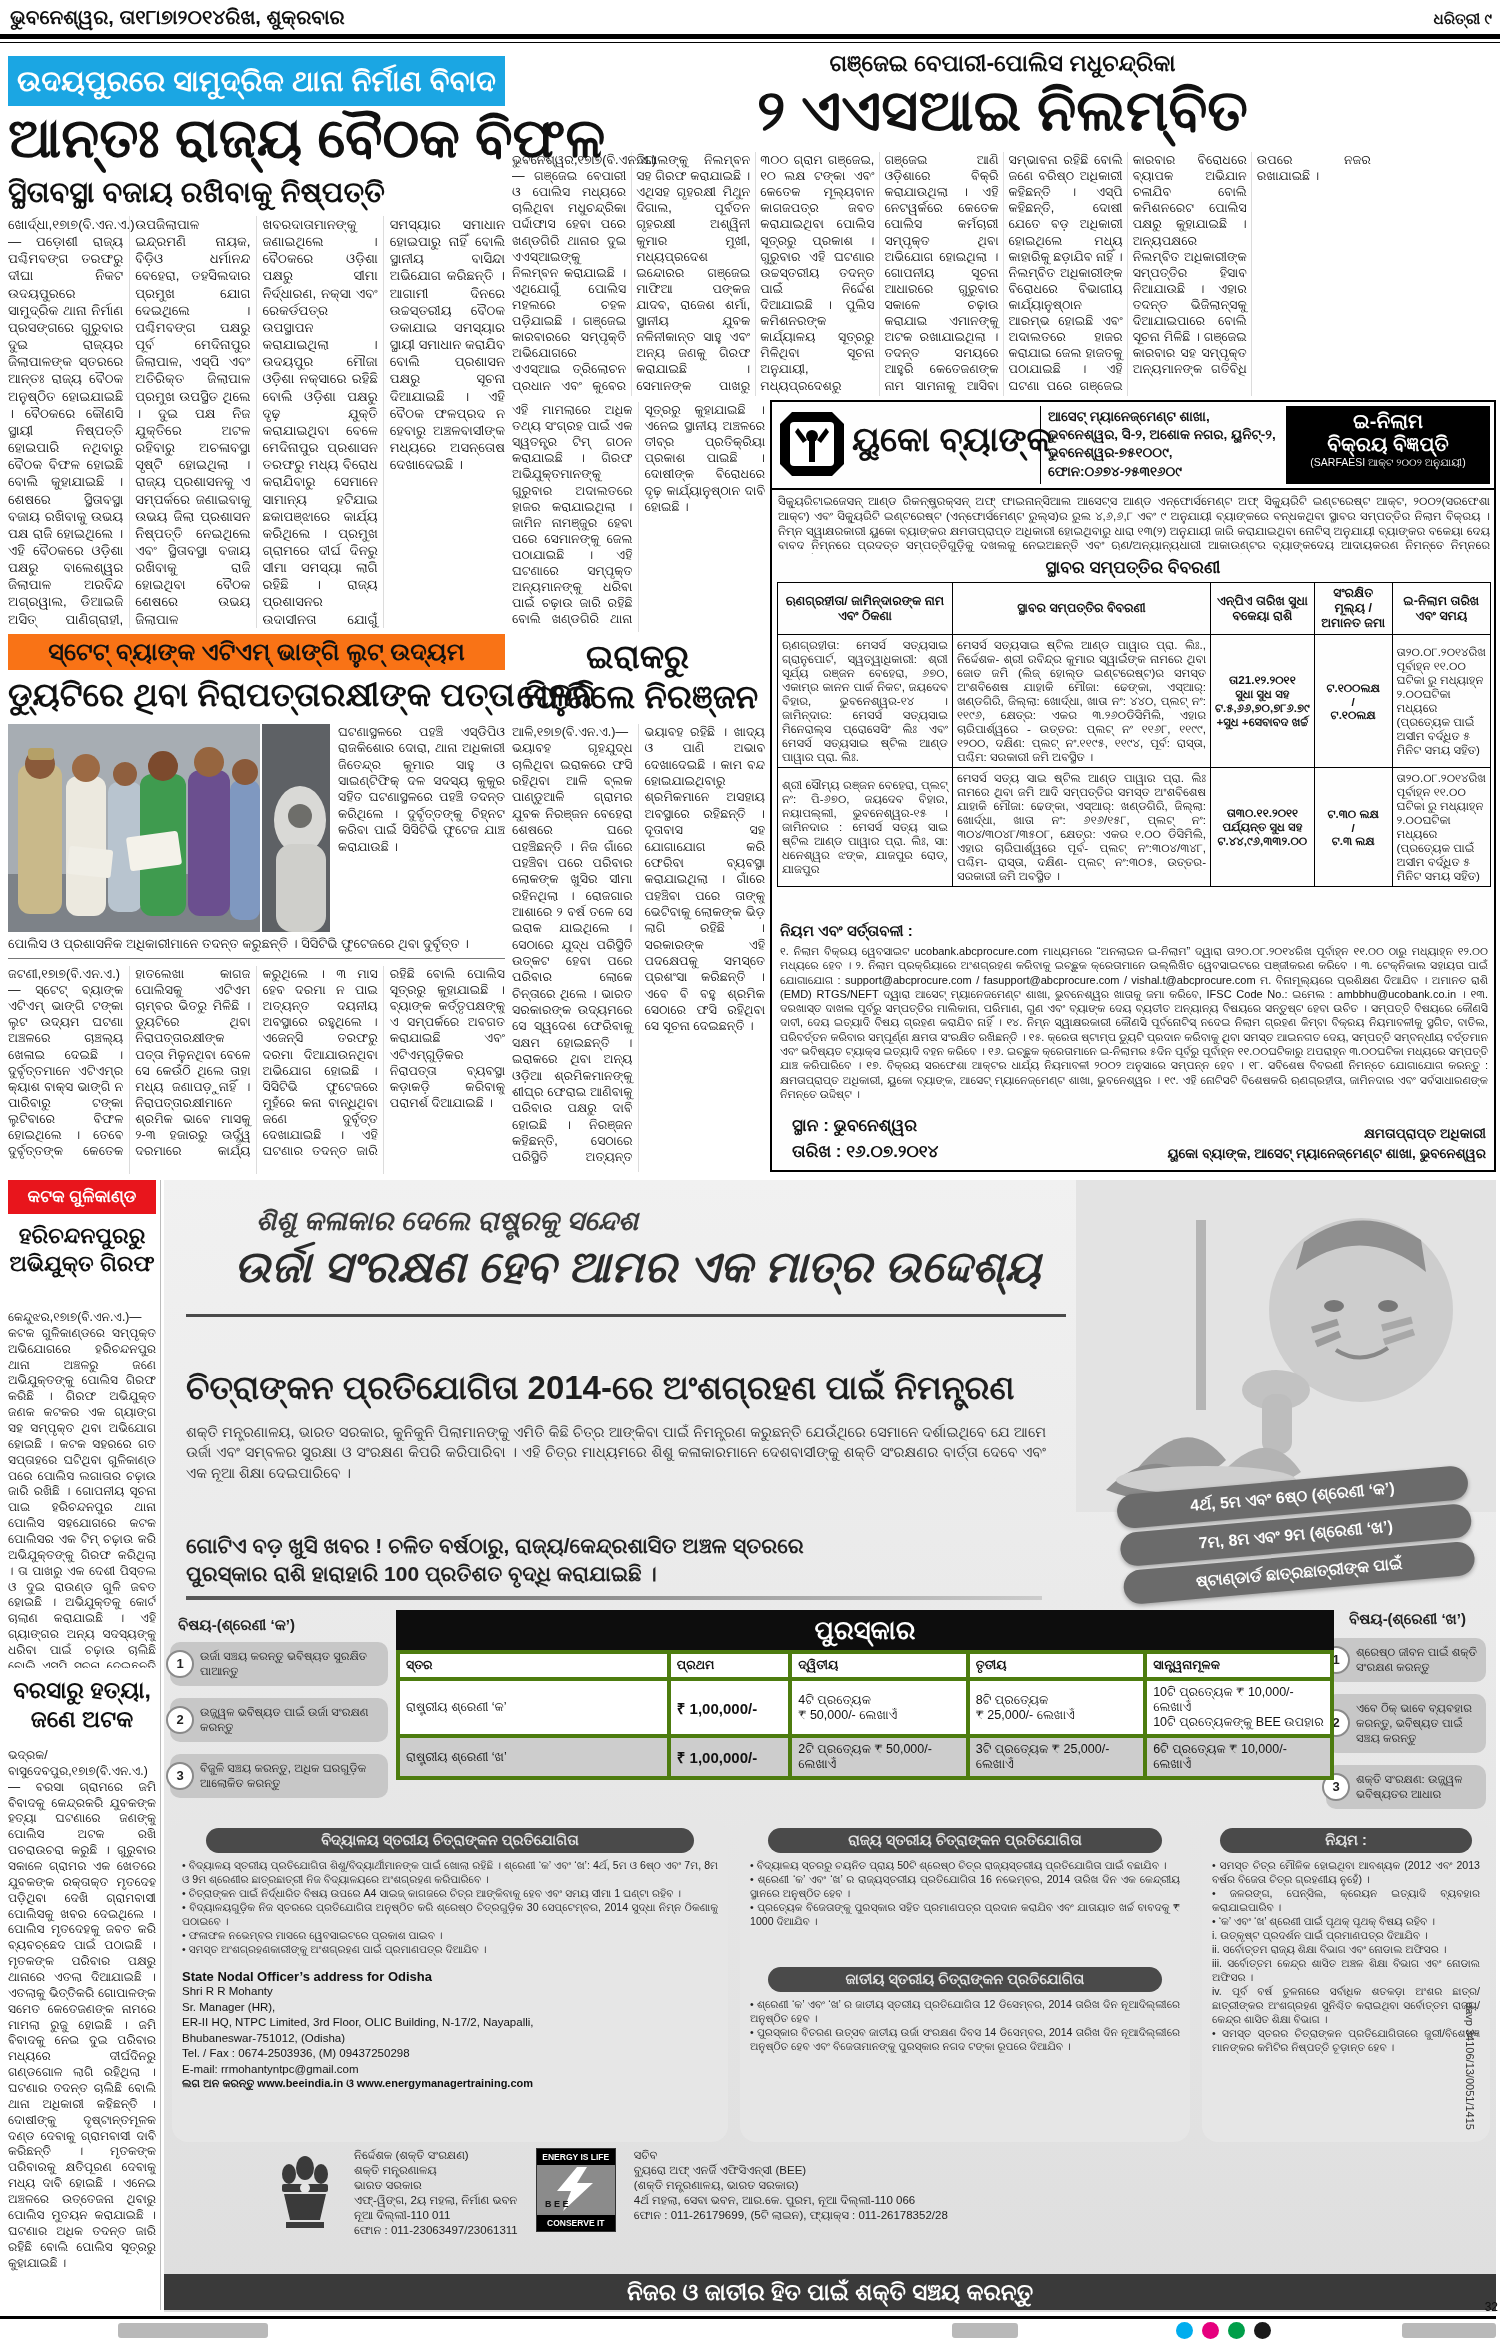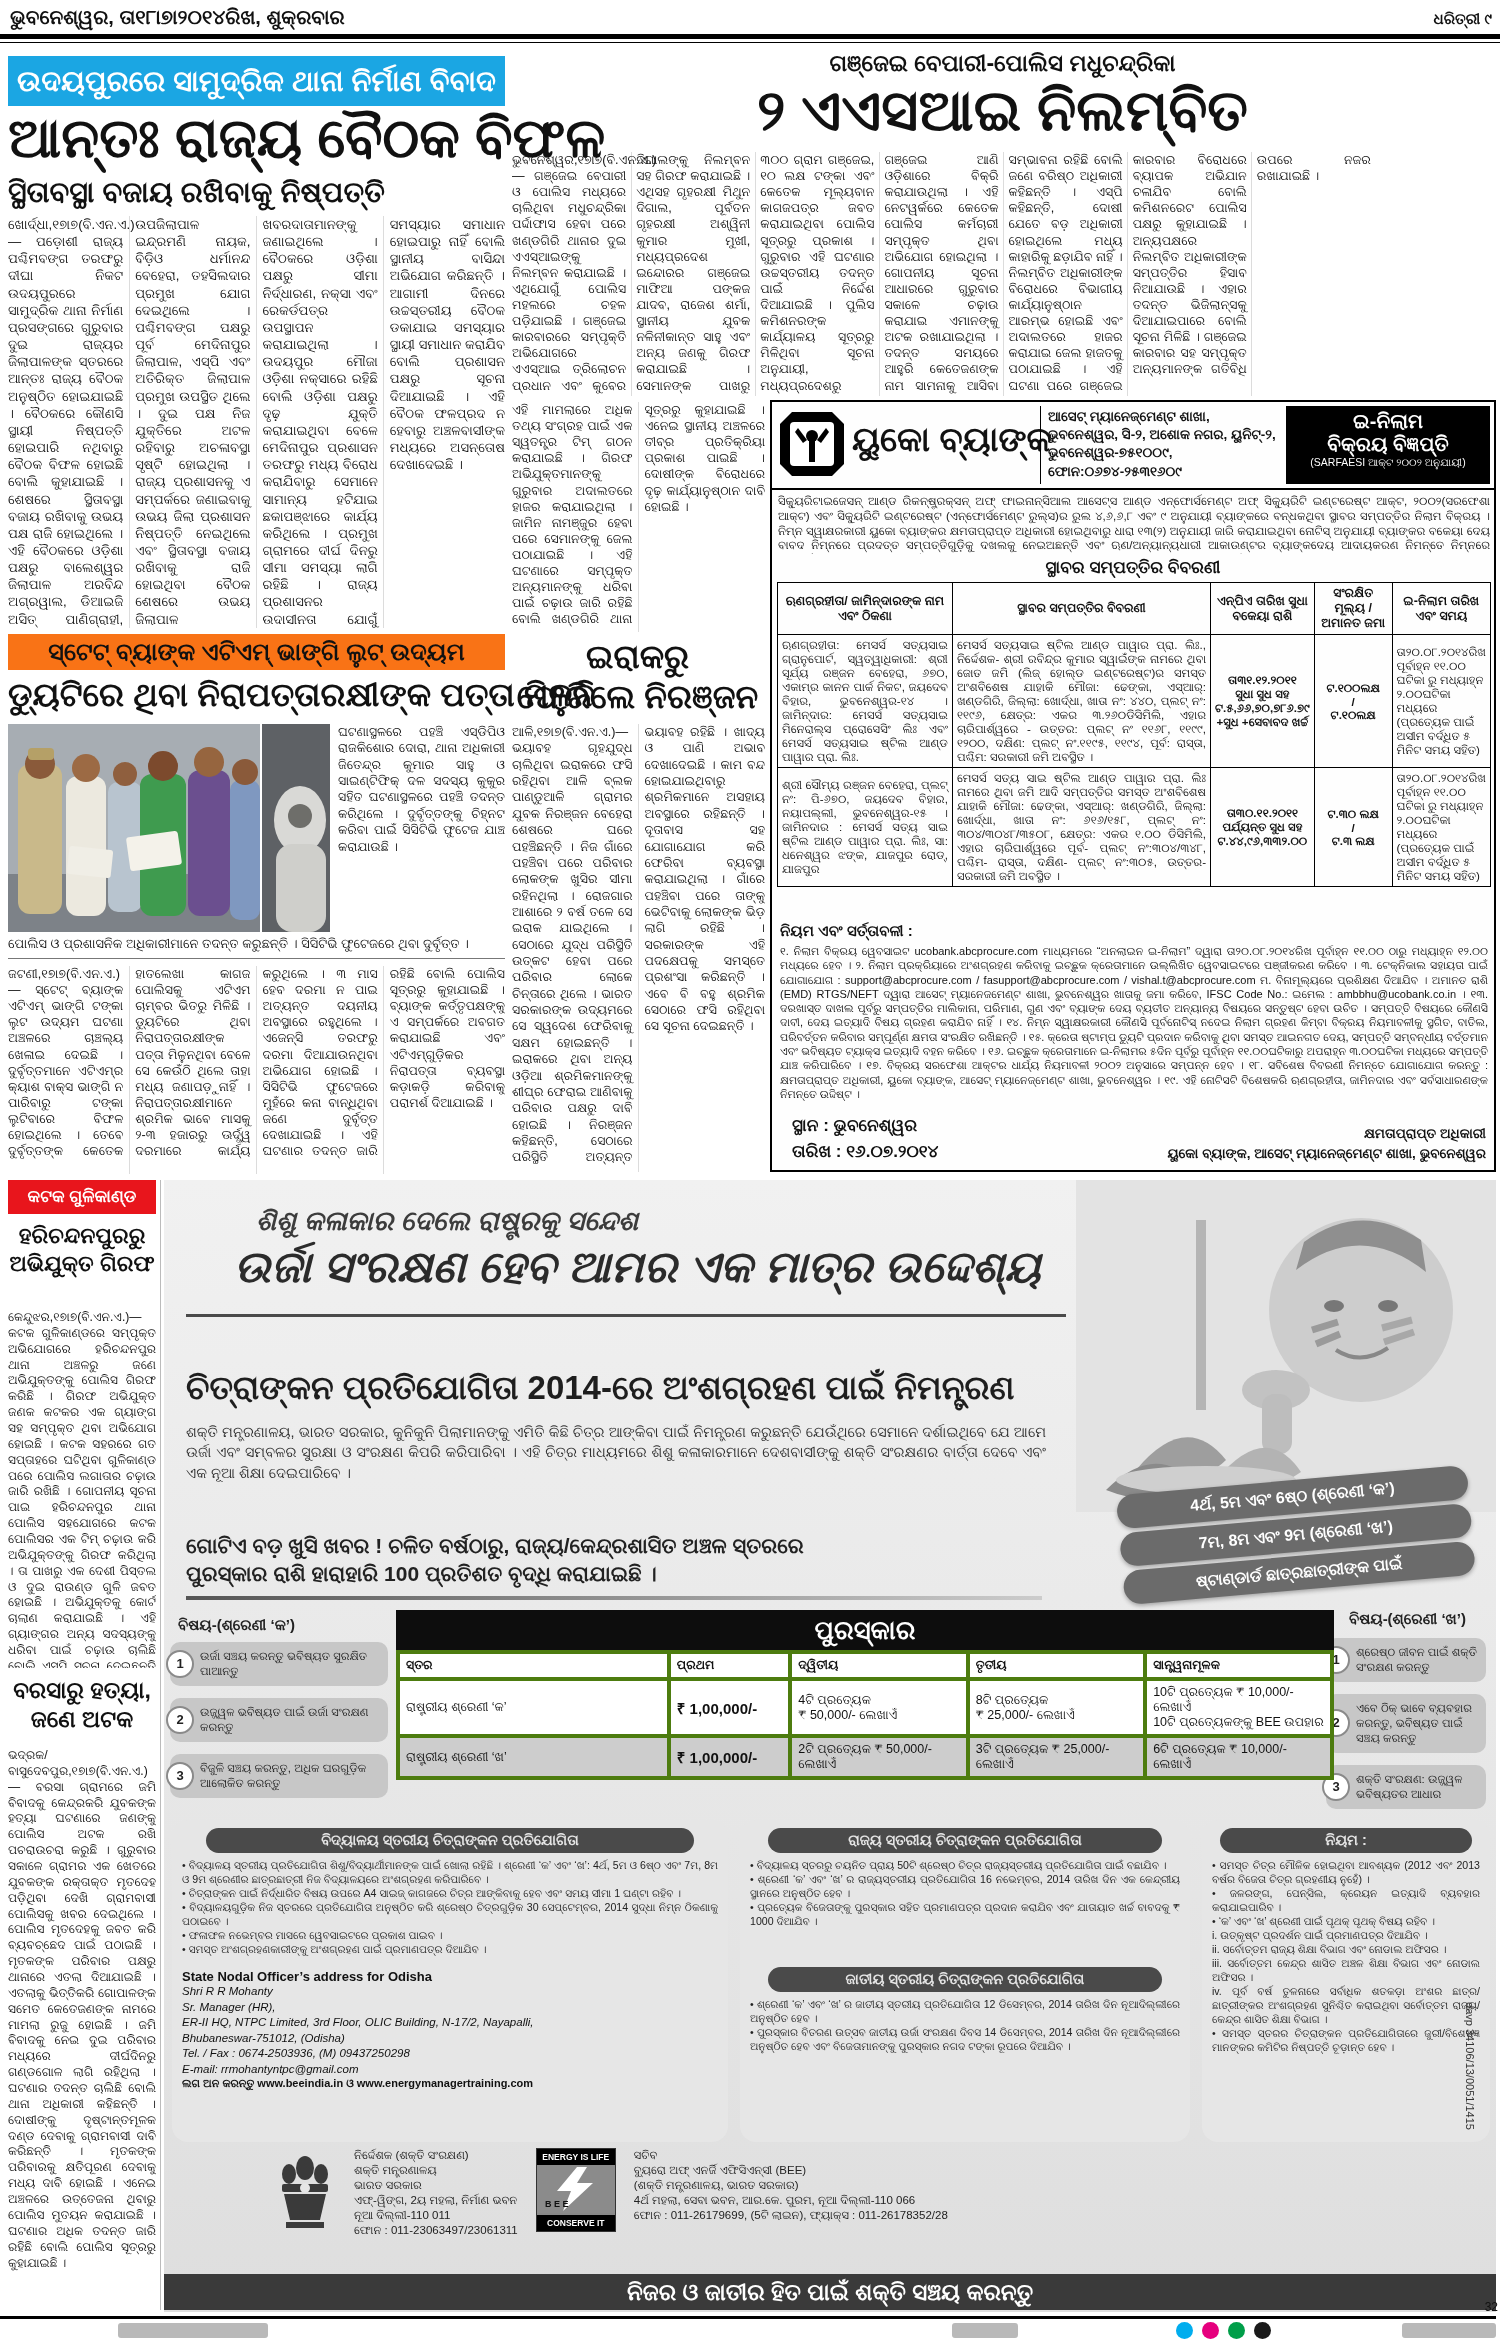--- a/index.html
+++ b/index.html
@@ -99,21 +99,21 @@
   #prize tr.gray td{background:#cdcdcd;}
   #prize td.amt{font-size:15px;font-weight:bold;}
   .panel{position:absolute;top:640px;background:#e6e6e6;border-radius:16px;height:322px;padding:8px 10px;box-sizing:border-box;}
   #panel1{left:8px;width:556px;}
   #panel2{left:576px;width:450px;}
   #panel3{left:1038px;width:288px;}
   .panel-bar{background:#4a4a4a;color:#e5e5e5;font-weight:bold;font-size:14.5px;text-align:center;
              border-radius:20px;padding:4px 8px;margin:0 auto 6px auto;width:88%;}
   .panel-txt{font-size:10.6px;line-height:1.32;color:#222;text-align:justify;overflow:hidden;}
   #nodal-h{font-size:13px;font-weight:bold;margin-top:4px;}
-  #nodal{font-size:11.5px;line-height:1.35;font-style:italic;}
+  #nodal{font-size:11.5px;line-height:1.35;}
   #sites{font-size:11px;font-weight:bold;}
   #logos{position:absolute;left:110px;top:968px;width:1150px;height:118px;}
   .logo-txt{font-size:11.5px;line-height:1.3;color:#222;}
   #bee-logo{width:78px;height:82px;border:1px solid #333;background:#888;position:relative;flex:none;}
   #bee-top{background:#000;color:#fff;font-size:8.5px;font-weight:bold;text-align:center;height:16px;line-height:16px;}
   #bee-bot{background:#000;color:#fff;font-size:8.5px;font-weight:bold;text-align:center;height:16px;line-height:16px;position:absolute;bottom:0;width:100%;}
   #davp{position:absolute;right:-38px;top:880px;transform:rotate(90deg);font-size:11px;color:#333;}
   #ad-strip{position:absolute;left:0;top:1094px;width:100%;height:36px;background:#3a3a3a;color:#fff;
             font-size:23px;font-weight:bold;line-height:36px;text-align:center;}
   
@@ -207,21 +207,21 @@
           <tr>
         <th style="width:25%">ଋଣଗ୍ରହୀତା/ ଜାମିନ୍‌ଦାରଙ୍କ ନାମ ଏବଂ ଠିକଣା</th>
         <th style="width:37%">ସ୍ଥାବର ସମ୍ପତ୍ତିର ବିବରଣୀ</th>
         <th style="width:14%">ଏନ୍‌ପିଏ ତାରିଖ ସୁଧା ବକେୟା ରାଶି</th>
         <th style="width:11%">ସଂରକ୍ଷିତ ମୂଲ୍ୟ / ଅମାନତ ଜମା</th>
         <th style="width:13%">ଇ-ନିଲାମ ତାରିଖ ଏବଂ ସମୟ</th>
       </tr>
       <tr>
         <td class="jt">ଋଣଗ୍ରହୀତା: ମେସର୍ସ ସତ୍ୟସାଇ ଗ୍ରାନୁପୋର୍ଟ, ସ୍ୱତ୍ୱାଧିକାରୀ: ଶ୍ରୀ ସୂର୍ଯ୍ୟ ରଞ୍ଜନ ବେହେରା, ୬୭୦, ଏକାମ୍ର କାନନ ପାର୍କ ନିକଟ, ଜୟଦେବ ବିହାର, ଭୁବନେଶ୍ୱର-୧୪ । ଜାମିନ୍‌ଦାର: ମେସର୍ସ ସତ୍ୟସାଇ ମିନେରାଲ୍ସ ପ୍ରୋସେସିଂ ଲିଃ ଏବଂ ମେସର୍ସ ସତ୍ୟସାଇ ଷ୍ଟିଲ ଆଣ୍ଡ ପାୱାର ପ୍ରା. ଲିଃ.</td>
         <td class="jt">ମେସର୍ସ ସତ୍ୟସାଇ ଷ୍ଟିଲ ଆଣ୍ଡ ପାୱାର ପ୍ରା. ଲିଃ., ନିର୍ଦ୍ଦେଶକ- ଶ୍ରୀ ରବିନ୍ଦ୍ର କୁମାର ସ୍ୱାଇଁଙ୍କ ନାମରେ ଥିବା ଜୋତ ଜମି (ଲିଜ୍ ହୋଲ୍ଡ ଇଣ୍ଟରେଷ୍ଟ)ର ସମସ୍ତ ଅଂଶବିଶେଷ ଯାହାକି ମୌଜା: ଢେଙ୍କା, ଏସ୍‌ଆର୍: ଖଣ୍ଡଗିରି, ଜିଲ୍ଲା: ଖୋର୍ଦ୍ଧା, ଖାତା ନଂ: ୪୪୦, ପ୍ଲଟ୍ ନଂ: ୧୧୯୬, କ୍ଷେତ୍ର: ଏକର ୩.୨୬୦ଡିସିମିଲି, ଏହାର ଚାରିପାର୍ଶ୍ୱରେ - ଉତ୍ତର: ପ୍ଲଟ୍ ନଂ ୧୧୬୮, ୧୧୯୯, ୧୨୦୦, ଦକ୍ଷିଣ: ପ୍ଲଟ୍ ନଂ.୧୧୯୫, ୧୧୯୪, ପୂର୍ବ: ରାସ୍ତା, ପଶ୍ଚିମ: ସରକାରୀ ଜମି ଅବସ୍ଥିତ ।</td>
-        <td class="ctr b pre">ତା୩୧.୧୨.୨୦୧୧
+        <td class="ctr b pre">ତା21.୧୨.୨୦୧୧
 ସୁଧା ସୁଧ ସହ
 ଟ.୫,୬୬,୭୦,୭୮୬.୭୯
 +ସୁଧ +ସେବାବଦ ଖର୍ଚ୍ଚ</td>
         <td class="ctr b pre">ଟ.୧୦୦ଲକ୍ଷ
 /
 ଟ.୧୦ଲକ୍ଷ</td>
         <td>ତା୨୦.୦୮.୨୦୧୪ରିଖ ପୂର୍ବାହ୍ନ ୧୧.୦୦ ଘଟିକା ରୁ ମଧ୍ୟାହ୍ନ ୨.୦୦ଘଟିକା ମଧ୍ୟରେ (ପ୍ରତ୍ୟେକ ପାଇଁ ଅସୀମ ବର୍ଦ୍ଧିତ ୫ ମିନିଟ ସମୟ ସହିତ)</td>
       </tr>
       <tr>
         <td class="jt">ଶ୍ରୀ ସୌମ୍ୟ ରଞ୍ଜନ ବେହେରା, ପ୍ଲଟ୍ ନଂ: ପି-୬୭୦, ଜୟଦେବ ବିହାର, ନୟାପଲ୍ଲୀ, ଭୁବନେଶ୍ୱର-୧୫ । ଜାମିନଦାର : ମେସର୍ସ ସତ୍ୟ ସାଇ ଷ୍ଟିଲ ଆଣ୍ଡ ପାୱାର ପ୍ରା. ଲିଃ, ସା: ଧନେଶ୍ୱର ଝଙ୍କ, ଯାଜପୁର ରୋଡ୍, ଯାଜପୁର</td>

